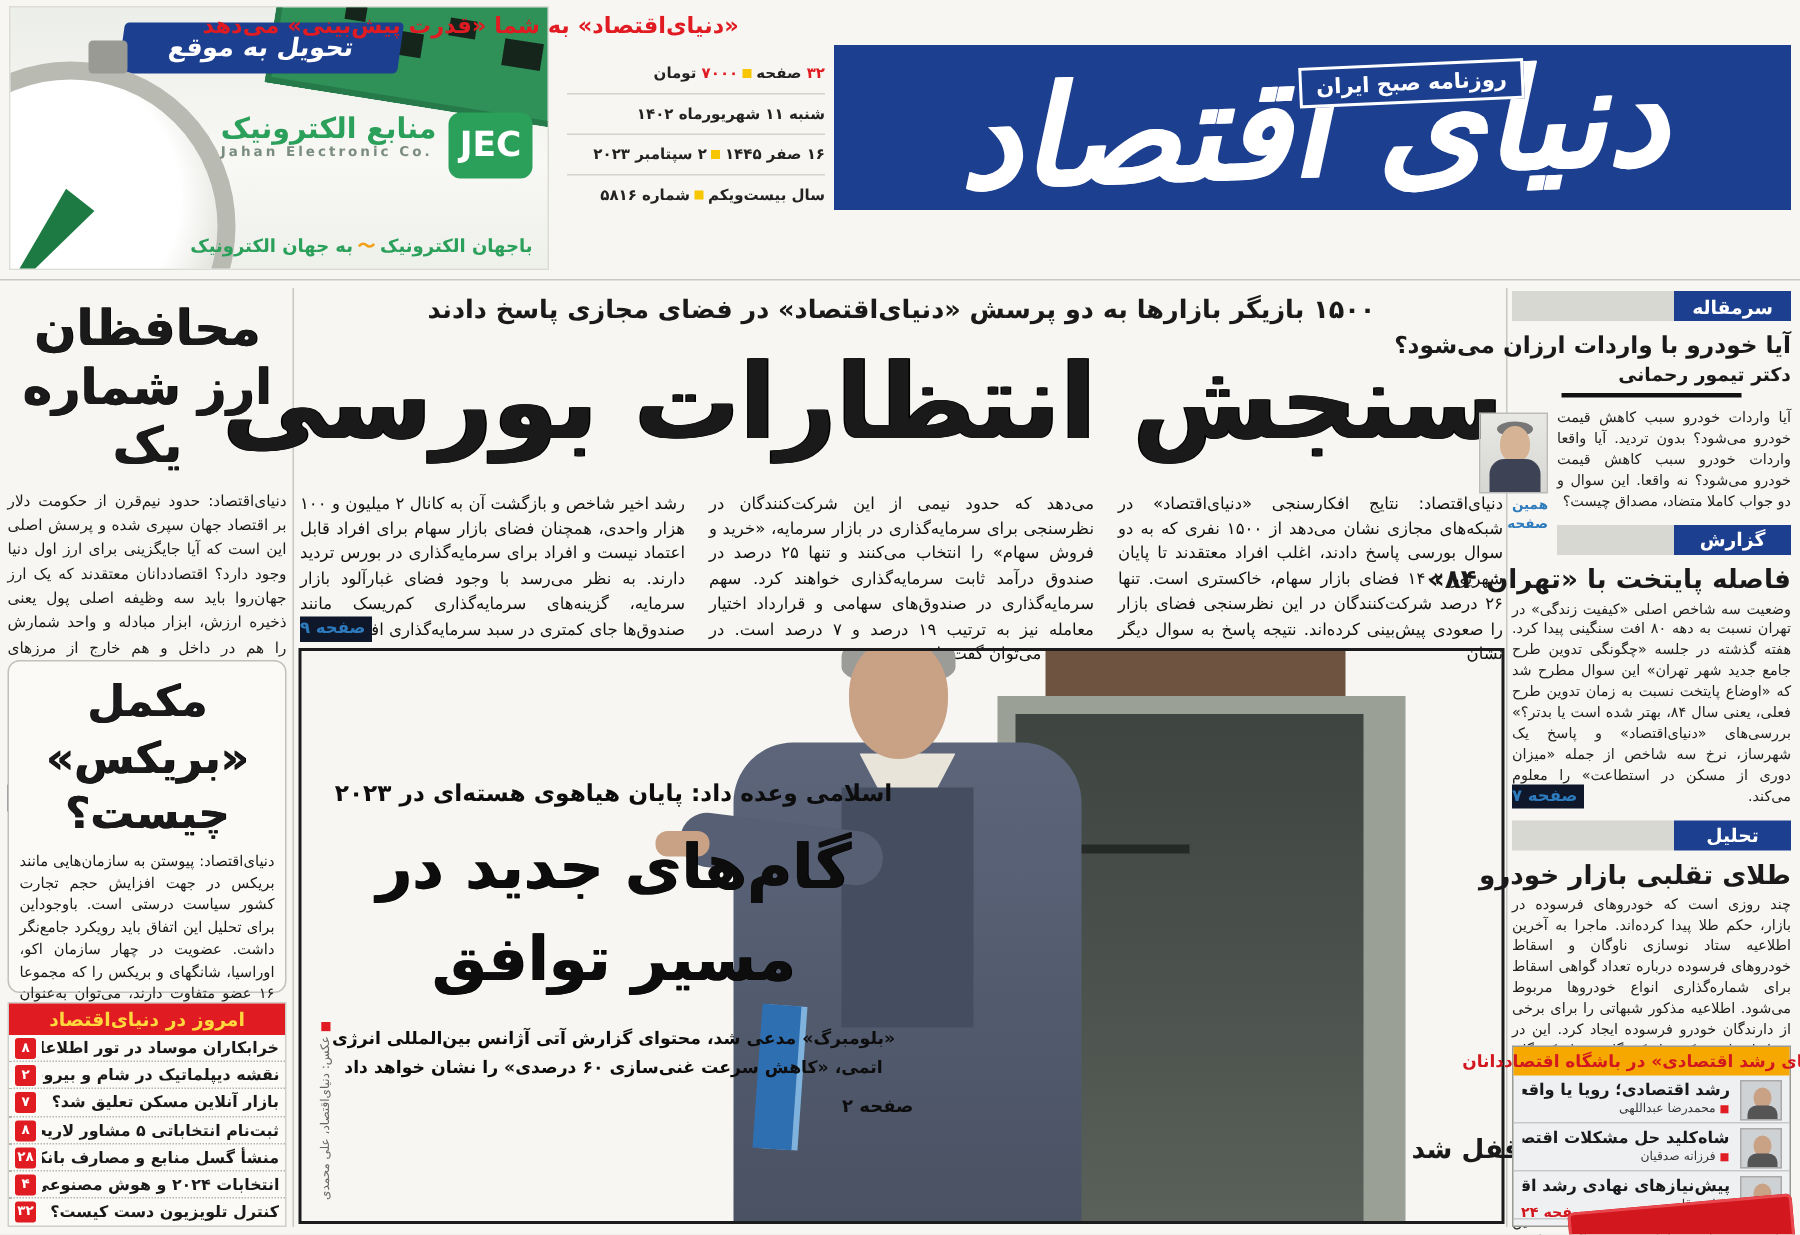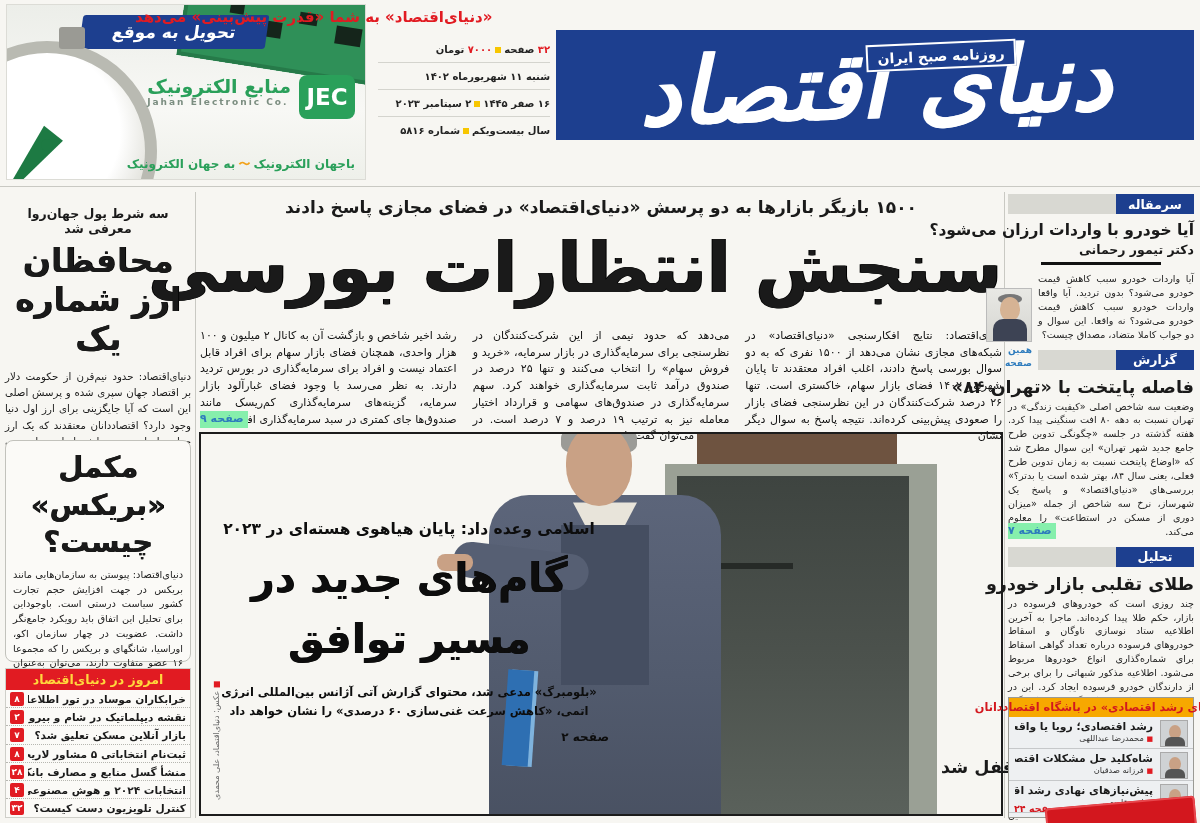--- a/index.html
+++ b/index.html
@@ -57,21 +57,21 @@
 
   
   .lead-kicker{position:absolute;left:200px;top:197px;width:802px;text-align:center;
       font-size:17px;font-weight:bold;}
   .lead-headline{position:absolute;left:200px;top:216px;width:802px;text-align:center;font-size:70px;
       font-weight:bold;letter-spacing:-2px;line-height:104px;white-space:nowrap;
       text-shadow:1px 0 0 #000, -1px 0 0 #000;}
   .lead-body{position:absolute;left:200px;top:328px;width:802px;height:100px;display:flex;gap:16px;}
   .lead-col{flex:1;font-size:11px;line-height:1.52;text-align:justify;position:relative;color:#111;}
   .plink{color:#2d7bbd;font-weight:bold;font-size:11px;}
-  .abs-link{position:absolute;left:0;bottom:0;background:#86efac;padding-right:4px;}
+  .abs-link{position:absolute;left:0;bottom:0;background:#0f172a;padding-right:4px;}
 
   
   .photo{position:absolute;left:199px;top:432px;width:804px;height:384px;border:2px solid #1c1c1c;
       background:linear-gradient(100deg,#dbcba9 0%,#e6d7b8 38%,#d2c2a1 58%,#dccd ab 78%,#d8c8a7 100%);overflow:hidden;}
   .lintel{position:absolute;left:62%;top:0;width:25%;height:10%;background:#6e5340;}
   .door-frame{position:absolute;left:58%;top:8%;width:34%;height:92%;background:#9aA095;background:#9aa095;}
   .door-dark{position:absolute;left:59.5%;top:11%;width:29%;height:89%;
       background:linear-gradient(180deg,#3e4440 0%,#4c524d 55%,#5a615b 100%);}
   .door-handle{position:absolute;left:62%;top:34%;width:12%;height:6px;background:#262a27;}
   .man-body{position:absolute;left:36%;top:16%;width:29%;height:86%;
@@ -125,21 +125,21 @@
   .sec-label{width:78px;background:#1d3f8f;color:#fff;font-size:12.5px;font-weight:bold;
       display:flex;align-items:center;justify-content:center;}
   .sec-bar{flex:1;background:#d8d8d2;}
   .r-head{text-align:center;font-weight:bold;margin:7px 0 3px;}
   .r-head.s1{font-size:15.5px;white-space:nowrap;}
   .r-head.big{font-size:17.5px;white-space:nowrap;}
   .r-author{text-align:right;font-size:12.5px;font-weight:bold;}
   .r-rule{width:120px;height:3px;background:#111;margin:5px auto 7px;}
   .r-body{font-size:9.6px;line-height:1.45;text-align:justify;color:#222;position:relative;
       margin-bottom:8px;}
-  .port{float:left;width:24px;margin:16px 6px 0 0;text-align:center;}
+  .port{float:left;width:24px;margin:3px 6px 0 0;text-align:center;}
   .port-img{width:46px;height:54px;background:linear-gradient(180deg,#e8e8e4 0%,#d6d6d2 100%);
       border:1px solid #bbb;position:relative;overflow:hidden;}
   .port-face{position:absolute;left:13px;top:8px;width:20px;height:24px;background:#d6b394;border-radius:50% 50% 45% 45%;}
   .port-hair{position:absolute;left:11px;top:5px;width:24px;height:10px;background:#777;border-radius:50%;}
   .port-suit{position:absolute;left:6px;top:30px;width:34px;height:24px;background:#3d4354;border-radius:10px 10px 0 0;}
   .port-cap{color:#2d7bbd;font-size:9px;font-weight:bold;margin-top:2px;}
   .club{position:absolute;left:1008px;top:697px;width:186px;height:121px;border:1px solid #9a9a94;
       background:#eef0f2;}
   .club-head{height:19px;background:#f7a800;color:#d3171e;font-size:11.3px;font-weight:bold;
       display:flex;align-items:center;justify-content:center;white-space:nowrap;}
@@ -237,21 +237,20 @@
       <div class="ph-sub">«بلومبرگ» مدعی شد، محتوای گزارش آتی آژانس بین‌المللی انرژی اتمی، «کاهش سرعت غنی‌سازی ۶۰ درصدی» را نشان خواهد داد</div>
       <div class="ph-page plink" style="color:#0d0d0d;">صفحه ۲</div>
     </div>
   </div>
   <div class="credit">
     <span class="rsq">■</span>
     <span>عکس: دنیای‌اقتصاد، علی محمدی</span>
   </div>
 
   <div class="lcol">
-    <div class="l-kicker">سه شرط پول جهان‌روا معرفی شد</div>
     <div class="l-head1">محافظان ارز شماره یک</div>
     <div class="l-body">
       <span>دنیای‌اقتصاد: حدود نیم‌قرن از حکومت دلار بر اقتصاد جهان سپری شده و پرسش اصلی این است که آیا جایگزینی برای ارز اول دنیا وجود دارد؟ اقتصاددانان معتقدند که یک ارز جهان‌روا باید سه وظیفه اصلی پول یعنی ذخیره ارزش، ابزار مبادله و واحد شمارش را هم در داخل و هم خارج از مرزهای خارجی ایفا کند. با توجه به وضعیت ارزهای جایگزین دلار، در کوتاه‌مدت و بلندمدت نمی‌توان شواهدی مبنی بر جایگزینی دلار با ارز دیگر پیدا کرد. «تجارت فردا» در شماره این هفته ابعاد سلطه دلار را بررسی کرده است.</span>
       <span class="plink abs-link">صفحات ۱۲ و ۶</span>
     </div>
   </div>
 
   <div class="story2">
     <div class="l-head2">مکمل «بریکس» چیست؟</div>
     <div class="l-body" style="font-size:9.8px;line-height:1.5;margin-top:6px;">

